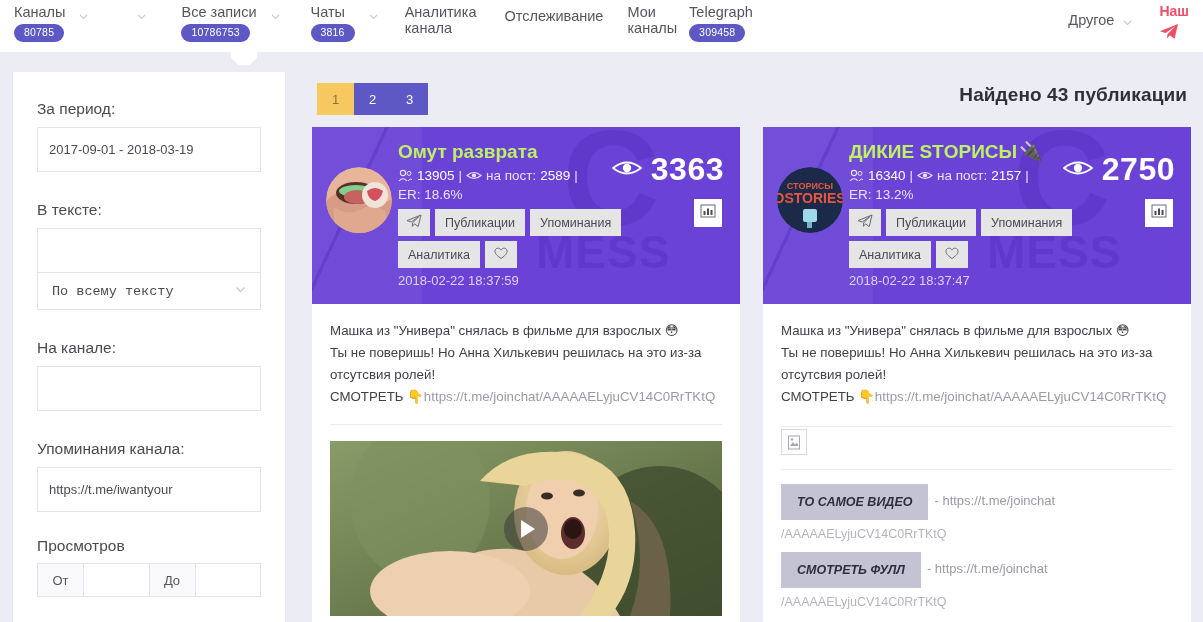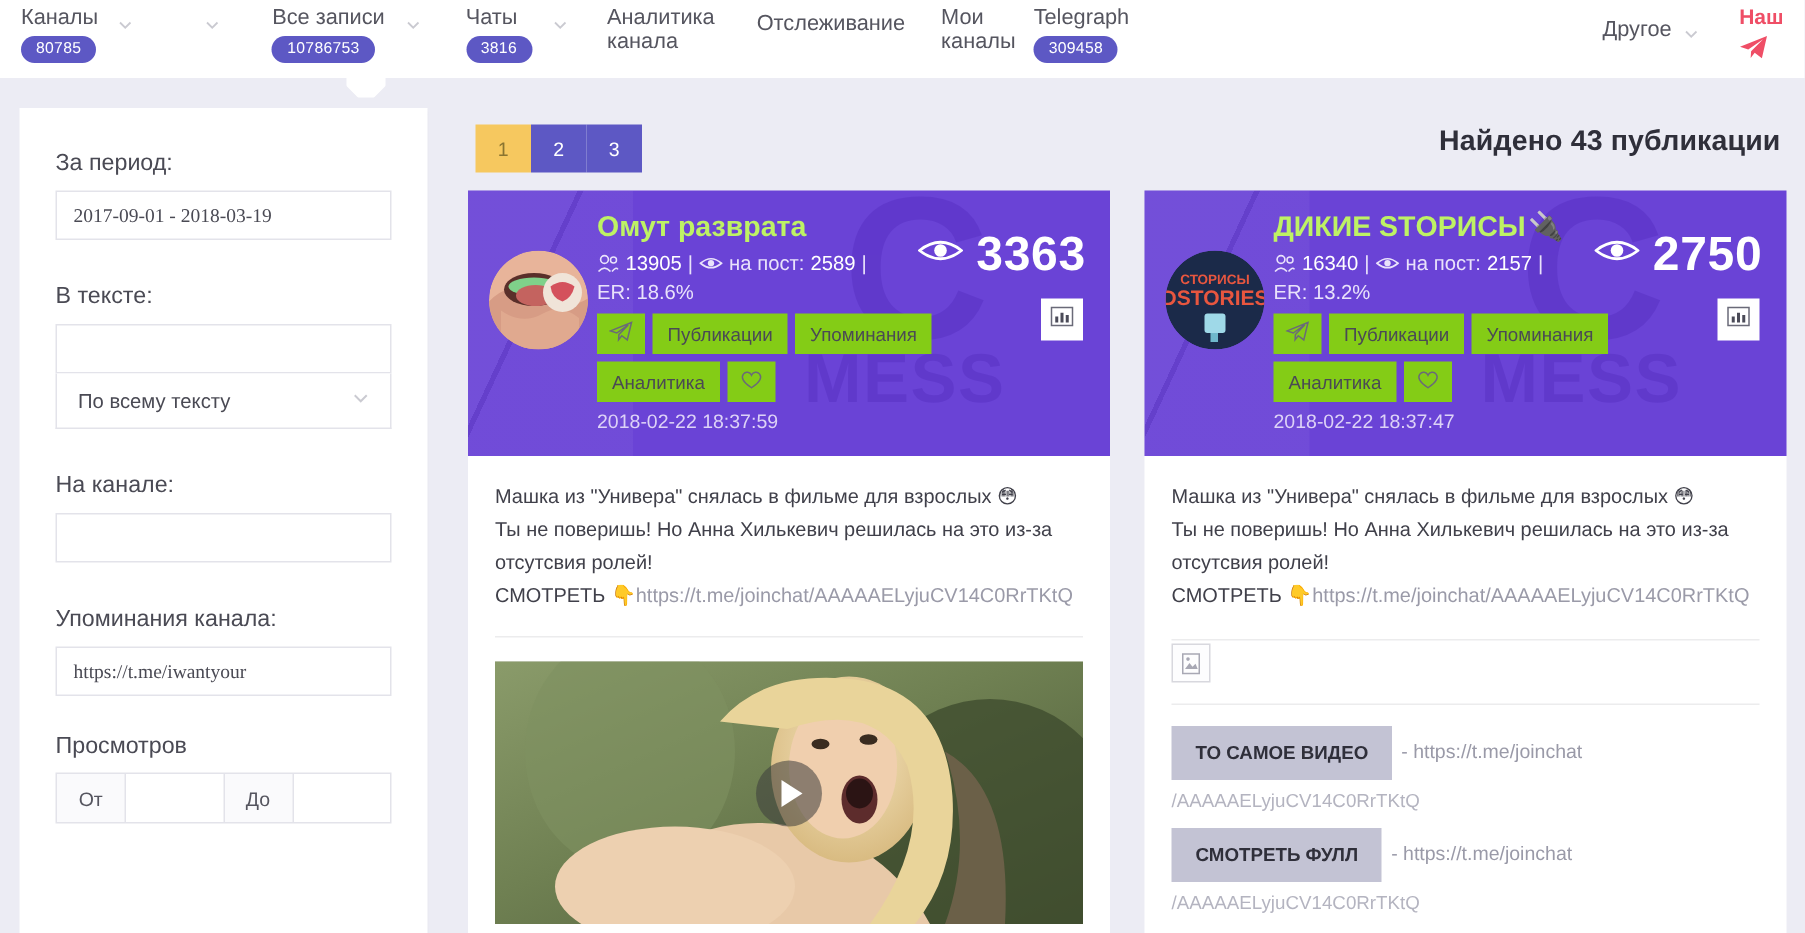--- a/index.html
+++ b/index.html
@@ -71,33 +71,33 @@
     position:absolute; left:13px; top:72px; width:272px; height:560px;
     background:#ffffff;
     box-shadow:0 1px 2px rgba(0,0,0,.04);
     padding:28px 24px 0 24px;
   }
   .f-label{
     font-size:15.5px; color:#4a4a54; margin-bottom:9px; font-weight:400;
   }
   .f-label.tight{ margin-bottom:8px; }
   .f-input{
-    width:100%; height:33px;
+    width:100%; height:45px;
     border:1px solid #e3e3ea; background:#fff;
     font-size:13px; color:#4a4a54;
     padding:0 11px; outline:none;
-    font-family:Liberation Serif, serif;
+    font-family:Liberation Sans, sans-serif;
     display:flex;align-items:center;
   }
   .f-gap{ height:29px; }
   .f-gap-sm{ height:25px; }
   .f-select{
     width:100%; height:37px; border:1px solid #e3e3ea; border-top:none;
     display:flex;align-items:center;justify-content:space-between;
-    padding:0 13px 0 14px; font-size:13.5px;color:#4a4a54; background:#fff;
+    padding:0 13px 0 14px; font-size:13.5px;color:#4a4a54; background:#fff;font-family:Liberation Mono, monospace;
   }
   .f-select .chev{opacity:.45}
   .range{
     display:flex; width:100%; height:34px; border:1px solid #e3e3ea;
   }
   .range .cap{
     width:46px; display:flex;align-items:center;justify-content:center;
     font-size:13px;color:#55555f; background:#fafafc;
     border-right:1px solid #e3e3ea;
   }
@@ -172,21 +172,21 @@
     position:relative; z-index:3;
     color:#e9e2fb; font-size:13.5px; line-height:19px;
     display:flex; align-items:center; flex-wrap:wrap; gap:4px;
   }
   .ch-stats b{color:#ffffff;font-weight:400}
   .ch-er{
     position:relative;z-index:3;color:#e9e2fb;font-size:13.5px;line-height:20px;
   }
   .btnrow{ position:relative;z-index:3; margin-top:4px; display:flex; flex-wrap:wrap; gap:5px; max-width:260px;}
   .wbtn{
-    background:#84cc16; color:#4a4a54; font-size:12.5px;
+    background:#e5e5e5; color:#4a4a54; font-size:12.5px;
     padding:5px 10px; line-height:14px; display:flex;align-items:center;
     border:none;
   }
   .wbtn.ic{ padding:5px 8px; }
   .ch-date{
     position:relative;z-index:3; color:#ddd2f7; font-size:13px; margin-top:5px;
   }
   .views{
     position:absolute; right:16px; top:24px; z-index:4;
     display:flex;align-items:center;gap:9px;
@@ -224,20 +224,21 @@
   }
   .imgph{
     width:26px;height:26px;border:1px solid #d8d8de;background:#fdfdfe;
     display:flex;align-items:center;justify-content:center; margin-top:2px;
   }
   .linkrow{ margin-top:14px; font-size:13px; line-height:20px;}
   .lbtn{
     display:inline-block; background:#c3c3d4; color:#2f2f3a;
     font-size:12.5px; font-weight:700; padding:8px 16px; margin-right:6px;
     vertical-align:middle;
+    font-style:italic;
   }
   .lurl{ color:#9a9aa8; font-size:13px;}
   .lcont{ color:#b4b4c0; font-size:12.5px; display:block; margin:4px 0 8px 0;}
 </style>
 </head>
 <body>
 
 <div class="topnav">
 
   <div class="nav-item" style="margin-right:34px">

